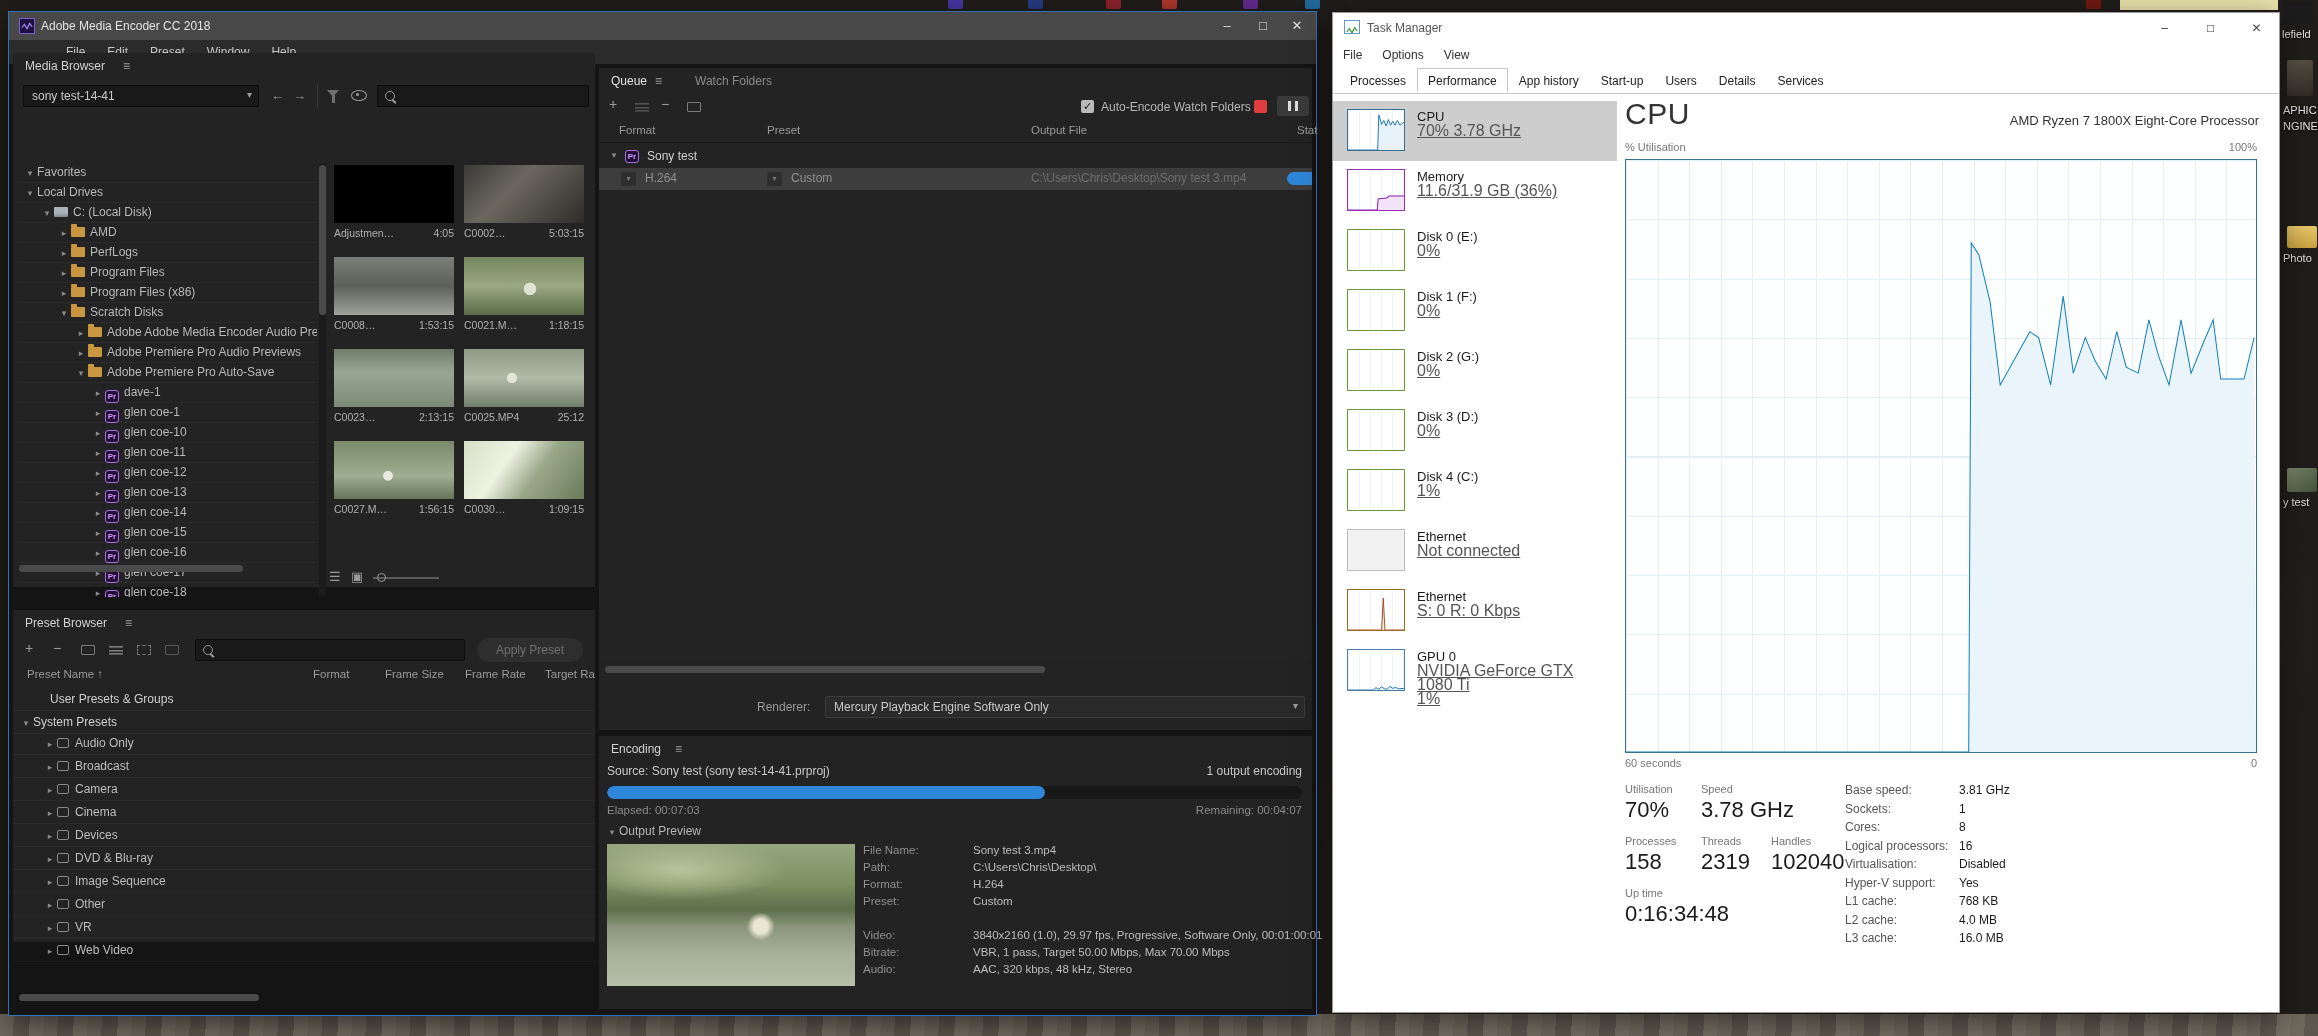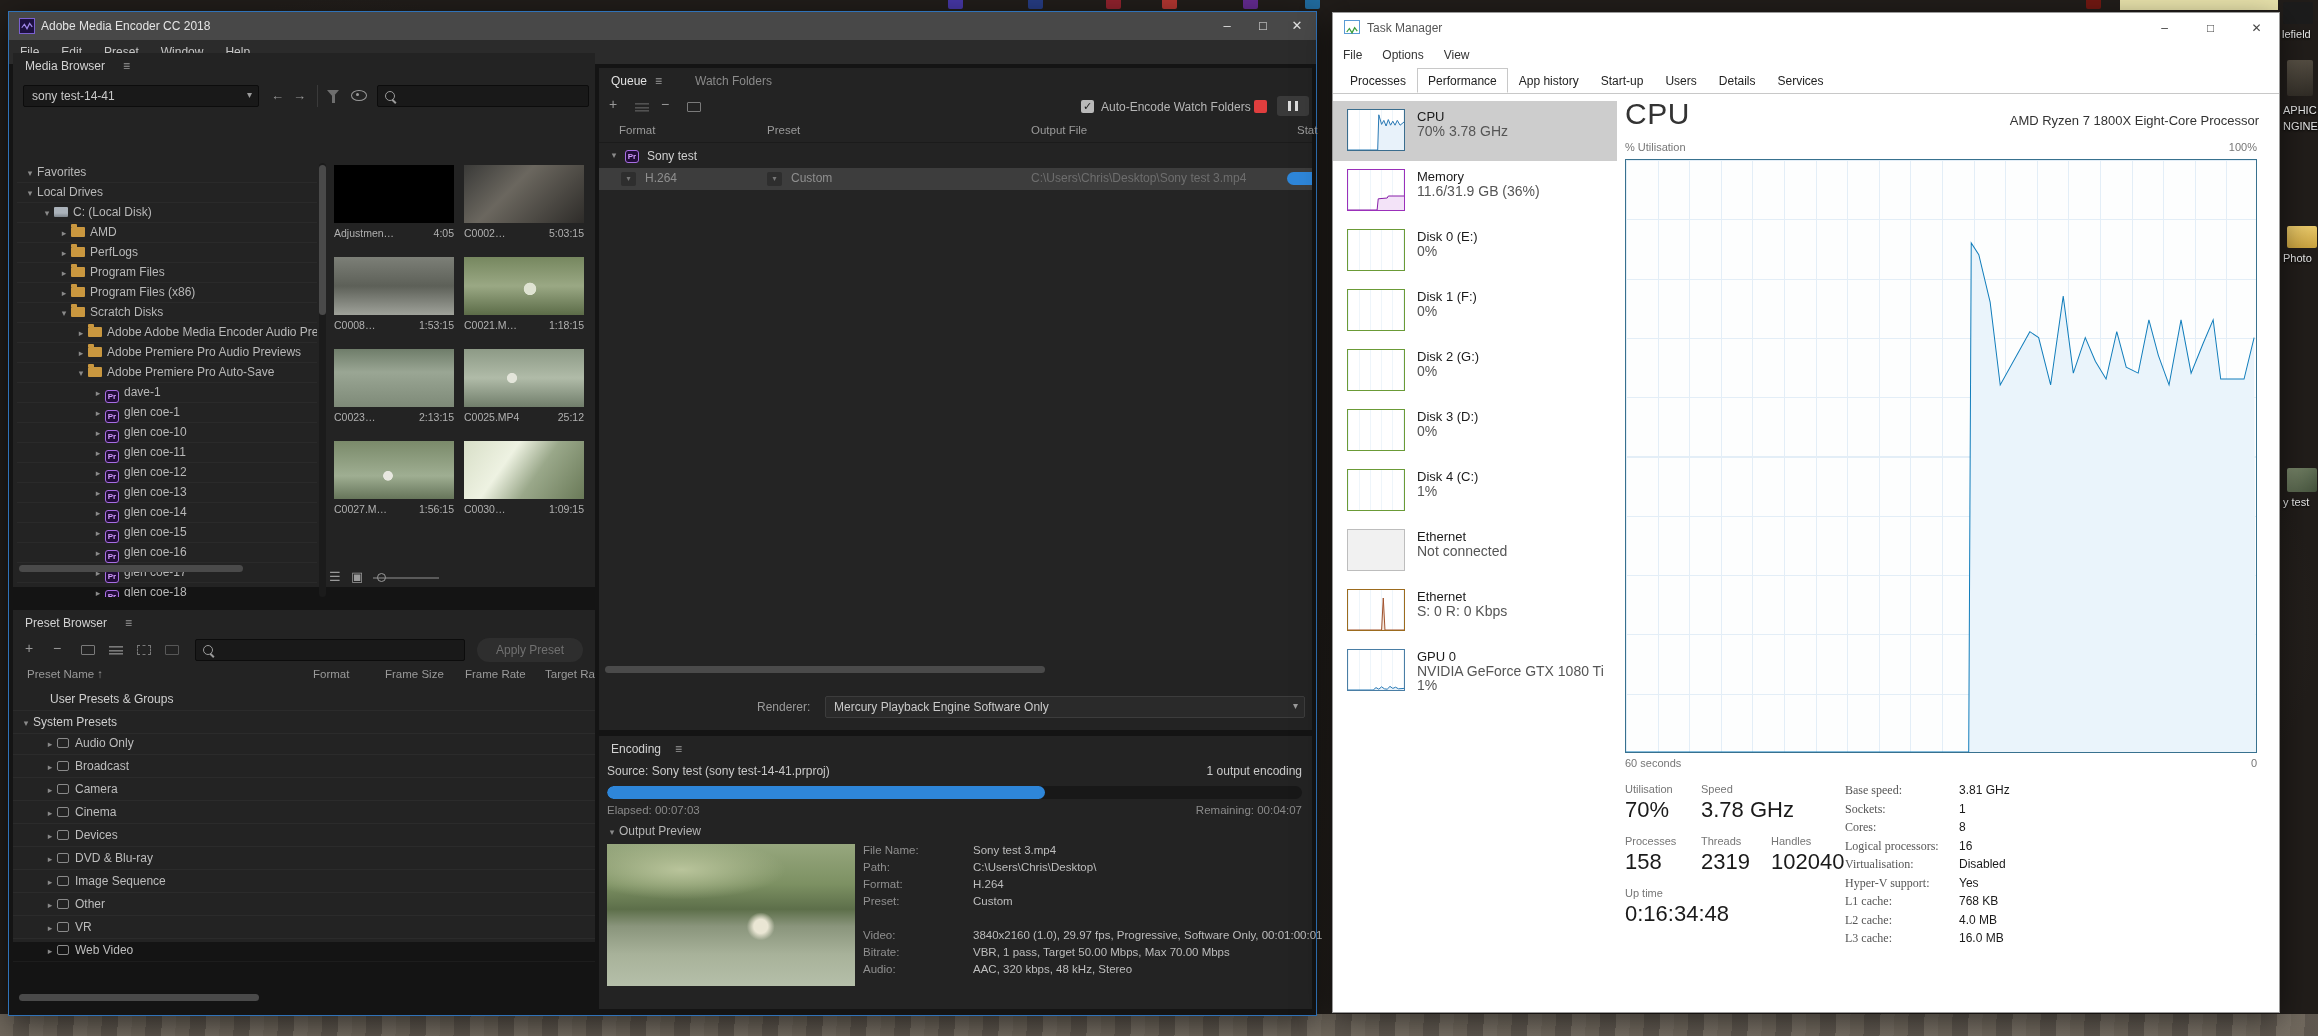--- a/index.html
+++ b/index.html
@@ -26,21 +26,21 @@
       box-shadow:0 0 0 1px #9a9a9a, 0 8px 30px rgba(0,0,0,.55);}
   
   .ame-titlebar{position:absolute;left:0;top:0;right:0;height:28px;background:#484848;color:#e4e4e4;}
   .ame-title{position:absolute;left:32px;top:7px;font-size:12px;}
   .ame-appico{position:absolute;left:10px;top:6px;width:16px;height:16px;background:#1d1040;
       border:1px solid #7a5fd0;box-sizing:border-box;}
   .ame-appico svg{display:block;width:100%;height:100%;}
   .winbtn{position:absolute;top:0;width:34px;height:28px;color:#e0e0e0;font-size:13px;
       text-align:center;line-height:28px;}
   .ame-menubar{position:absolute;left:0;top:28px;right:0;height:24px;background:#2b2b2b;
-      border-bottom:1px solid #141414;}
+      border-bottom:1px solid #141414;padding-left:46px;}
   .ame-menu{display:inline-block;padding:5px 11px 0 11px;font-size:12px;color:#c6c6c6;}
   .panel{position:absolute;background:#232323;}
   .phead{position:absolute;left:0;top:0;right:0;height:24px;font-size:12px;color:#d2d2d2;}
   .phead .pt{position:absolute;left:12px;top:6px;}
   .phead .hb{position:absolute;top:6px;color:#9a9a9a;font-size:12px;}
   .dim{color:#8a8a8a;} .vdim{color:#6e6e6e;}
   .inputbox{position:absolute;background:#191919;border:1px solid #0c0c0c;box-sizing:border-box;
       border-radius:2px;color:#c9c9c9;font-size:12px;}
   .ddval{position:absolute;left:8px;top:3px;font-size:12px;color:#c9c9c9;white-space:nowrap;}
   .ddcar{position:absolute;right:6px;top:3px;color:#9a9a9a;font-size:10px;}
@@ -142,35 +142,35 @@
   .tm-tab.active{background:#fff;border-color:#c8c8c8;border-bottom-color:#fff;}
   .tm-side{position:absolute;left:0;top:88px;width:284px;bottom:50px;overflow:hidden;}
   .tm-item{position:relative;height:60px;}
   .tm-item.selected{background:#cdcdcd;}
   .mini-box{position:absolute;left:14px;top:8px;width:58px;height:42px;background:#fff;
       border:1px solid #888;box-sizing:border-box;
       background-image:repeating-linear-gradient(to right,#eef5fa 0 1px,transparent 1px 11px);}
   .mini{width:100%;height:100%;display:block;}
   .tm-item-text{position:absolute;left:84px;top:8px;right:4px;}
   .tm-item-title{font-size:13px;color:#1a1a1a;}
-  .tm-item-sub{font-size:14px;color:#555;line-height:14px;}
+  .tm-item-sub{font-size:16px;color:#555;line-height:14px;text-decoration:underline;}
   .tm-main{position:absolute;left:292px;top:84px;width:642px;height:866px;}
   .tm-cpu-title{position:absolute;left:0;top:0;font-size:30px;font-weight:300;color:#333;letter-spacing:.5px;}
   .tm-cpu-sub{position:absolute;right:8px;top:16px;font-size:13px;color:#333;}
   .axis{position:absolute;font-size:11px;color:#767676;}
   .big-graph{position:absolute;left:0;top:62px;width:632px;height:594px;border:1px solid #38718f;
       box-sizing:border-box;background-color:#fdfefe;
       background-image:repeating-linear-gradient(to right,#e3eef7 0 1px,transparent 1px 31.6px),
                        repeating-linear-gradient(to bottom,#e3eef7 0 1px,transparent 1px 59.3px);}
   .big-graph svg{position:absolute;left:0;top:0;width:100%;height:100%;}
   .sa-lbl{position:absolute;font-size:11px;color:#767676;white-space:nowrap;}
   .sa-val{position:absolute;font-size:22px;font-weight:300;color:#1a1a1a;white-space:nowrap;}
   .det{position:absolute;left:220px;top:686px;}
   .detrow{position:relative;height:18.5px;width:420px;}
-  .detrow .l{position:absolute;left:0;font-size:12px;color:#555;font-family:Liberation Serif, serif;}
+  .detrow .l{position:absolute;left:0;font-size:12px;color:#555;}
   .detrow .v{position:absolute;left:114px;font-size:12px;color:#1a1a1a;}
   .tm-footer{position:absolute;left:0;right:0;bottom:0;height:49px;border-top:1px solid #e0e0e0;background:#fff;}
   .circ{position:absolute;width:18px;height:18px;border:1px solid #8a8a8a;border-radius:50%;box-sizing:border-box;}
   .chev-up{position:absolute;left:5px;top:7px;width:6px;height:6px;border-left:1.5px solid #555;
       border-top:1.5px solid #555;transform:rotate(45deg);}
   .resmon-ico{position:absolute;width:15px;height:15px;border:1.5px solid #a33b2e;border-radius:50%;box-sizing:border-box;}
   .resmon-ico::after{content:"";position:absolute;left:6px;top:2px;width:1.5px;height:7px;background:#a33b2e;transform:rotate(35deg);}
   .tm-link{font-size:12px;color:#0a64c2;}
   .vbar{position:absolute;width:1px;height:18px;background:#cfcfcf;}
 </style>

